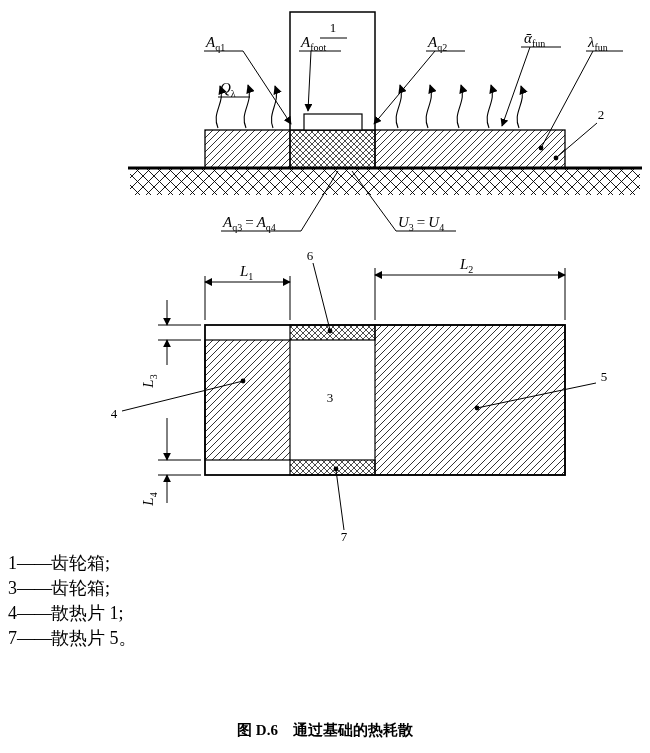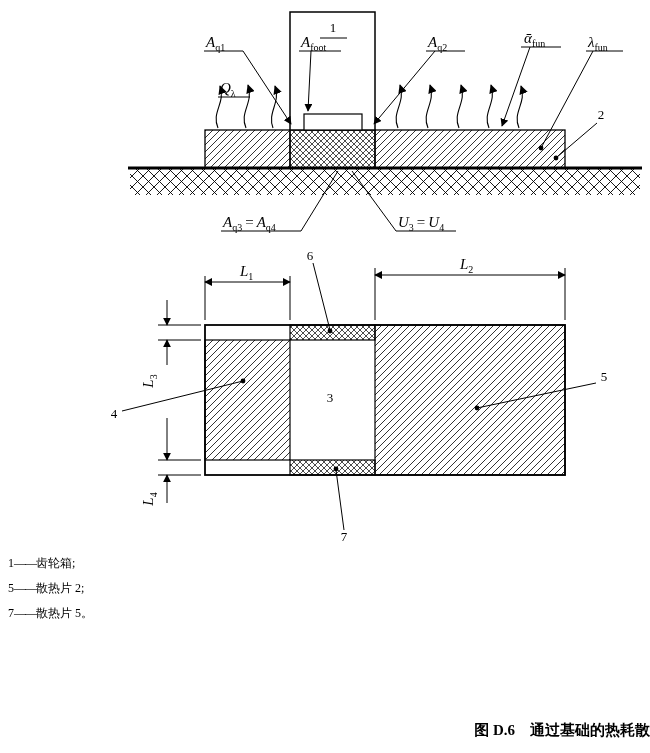--- a/index.html
+++ b/index.html
@@ -7,24 +7,24 @@
     position:relative; width:650px; height:753px; background:#ffffff;
     font-family:"Liberation Serif", serif; color:#000; overflow:hidden;
   }
   svg { position:absolute; left:0; top:0; }
   svg text { fill:#000; }
   .lab { font-size:15px; font-family:"Liberation Serif", serif; }
   .it  { font-style:italic; }
   .sub { font-size:10px; }
   .num { font-size:13px; font-family:"Liberation Serif", serif; }
   .legend { position:absolute; left:8px; top:551px; }
-  .legend-row { font-size:12px; height:25px; line-height:25px; white-space:nowrap; }
+  .legend-row { font-size:18px; height:25px; line-height:25px; white-space:nowrap; }
   .legend-row .dash { letter-spacing:-1px; }
   .caption {
-    position:absolute; left:0; top:721px; width:100%; text-align:right;
+    position:absolute; left:0; top:721px; width:100%; text-align:center;
     font-weight:bold; font-size:15px; font-family:"Liberation Serif", serif;
   }
 </style>
 </head>
 <body>
 
 <div class="page">
 
   <svg width="650" height="550" viewBox="0 0 650 550">
     <defs>
@@ -144,19 +144,20 @@
       <text class="num" x="330" y="402" text-anchor="middle">3</text>
       <text class="num" x="114" y="418" text-anchor="middle">4</text>
       <text class="num" x="604" y="381" text-anchor="middle">5</text>
       <text class="num" x="310" y="260" text-anchor="middle">6</text>
       <text class="num" x="344" y="541" text-anchor="middle">7</text>
     </g>
   </svg>
 
   <div class="legend">
     <div class="legend-row"><span>1</span><span class="dash">——</span><span>齿轮箱;</span></div>
-    <div class="legend-row"><span>5</span><span class="dash">——</span><span>散热片 2;</span></div>
+    <div class="legend-row"><span>3</span><span class="dash">——</span><span>齿轮箱;</span></div>
+    <div class="legend-row"><span>4</span><span class="dash">——</span><span>散热片 1;</span></div>
     <div class="legend-row"><span>7</span><span class="dash">——</span><span>散热片 5。</span></div>
   </div>
 
   <div class="caption">图 D.6　通过基础的热耗散</div>
 
 </div>
 
 </body></html>

